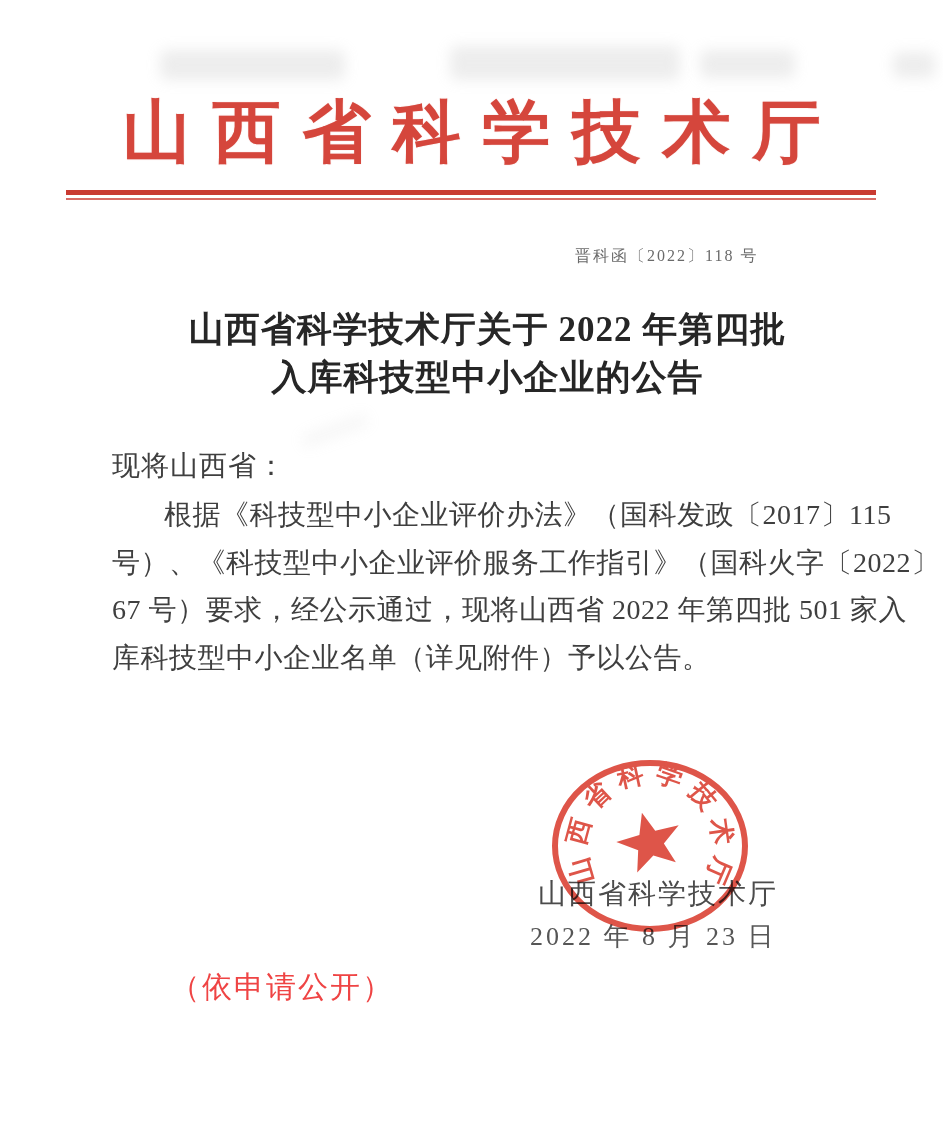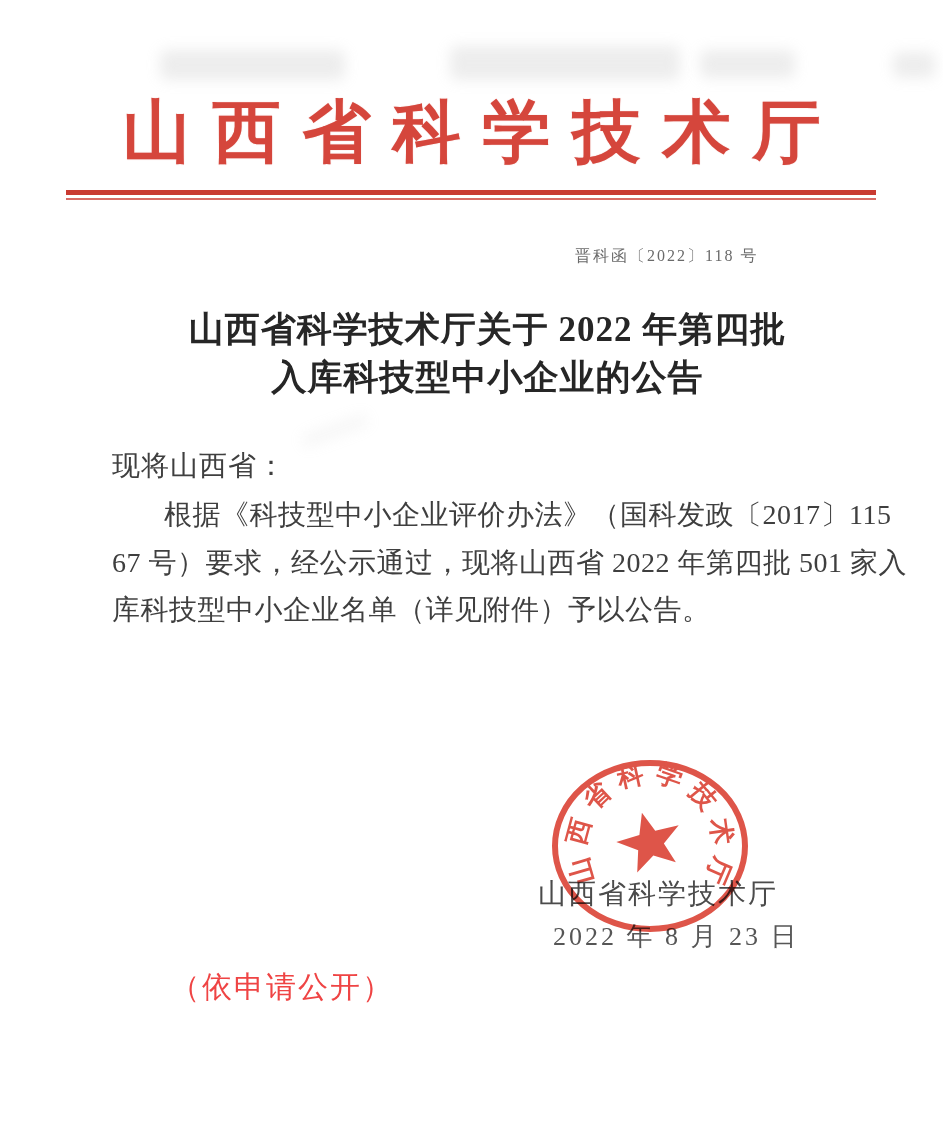--- a/index.html
+++ b/index.html
@@ -67,21 +67,21 @@
     position:absolute;left:164px;top:733px;
     font-size:28px;letter-spacing:.5px;white-space:nowrap;
   }
   .signature{
     position:absolute;left:538px;top:875px;
     font-size:28px;letter-spacing:2px;
     color:var(--sign_ink,#4b4b4b);
     white-space:nowrap;
   }
   .sign-date{
-    position:absolute;left:553px;top:919px;
+    position:absolute;left:530px;top:919px;
     font-size:26px;letter-spacing:3px;
     color:#565656;
     white-space:nowrap;
   }
   .disclosure{
     position:absolute;left:170px;top:967px;
     font-size:30px;letter-spacing:2px;
     color:#ef4444;white-space:nowrap;
   }
   .seal{
@@ -120,20 +120,21 @@
 
   <div class="doc-title">
     <div>山西省科学技术厅关于 2022 年第四批</div>
     <div>入库科技型中小企业的公告</div>
   </div>
 
   <div class="salutation">现将山西省：</div>
 
   <div class="paragraph">
     <div class="line indent">根据《科技型中小企业评价办法》（国科发政〔2017〕115</div>
+    <div class="line">号）、《科技型中小企业评价服务工作指引》（国科火字〔2022〕</div>
     <div class="line">67 号）要求，经公示通过，现将山西省 2022 年第四批 501 家入</div>
     <div class="line">库科技型中小企业名单（详见附件）予以公告。</div>
   </div>
 
 
   <div class="signature">山西省科学技术厅</div>
 
   <div class="sign-date">2022 年 8 月 23 日</div>
 
   <svg class="seal" viewBox="0 0 200 200" aria-hidden="true">

